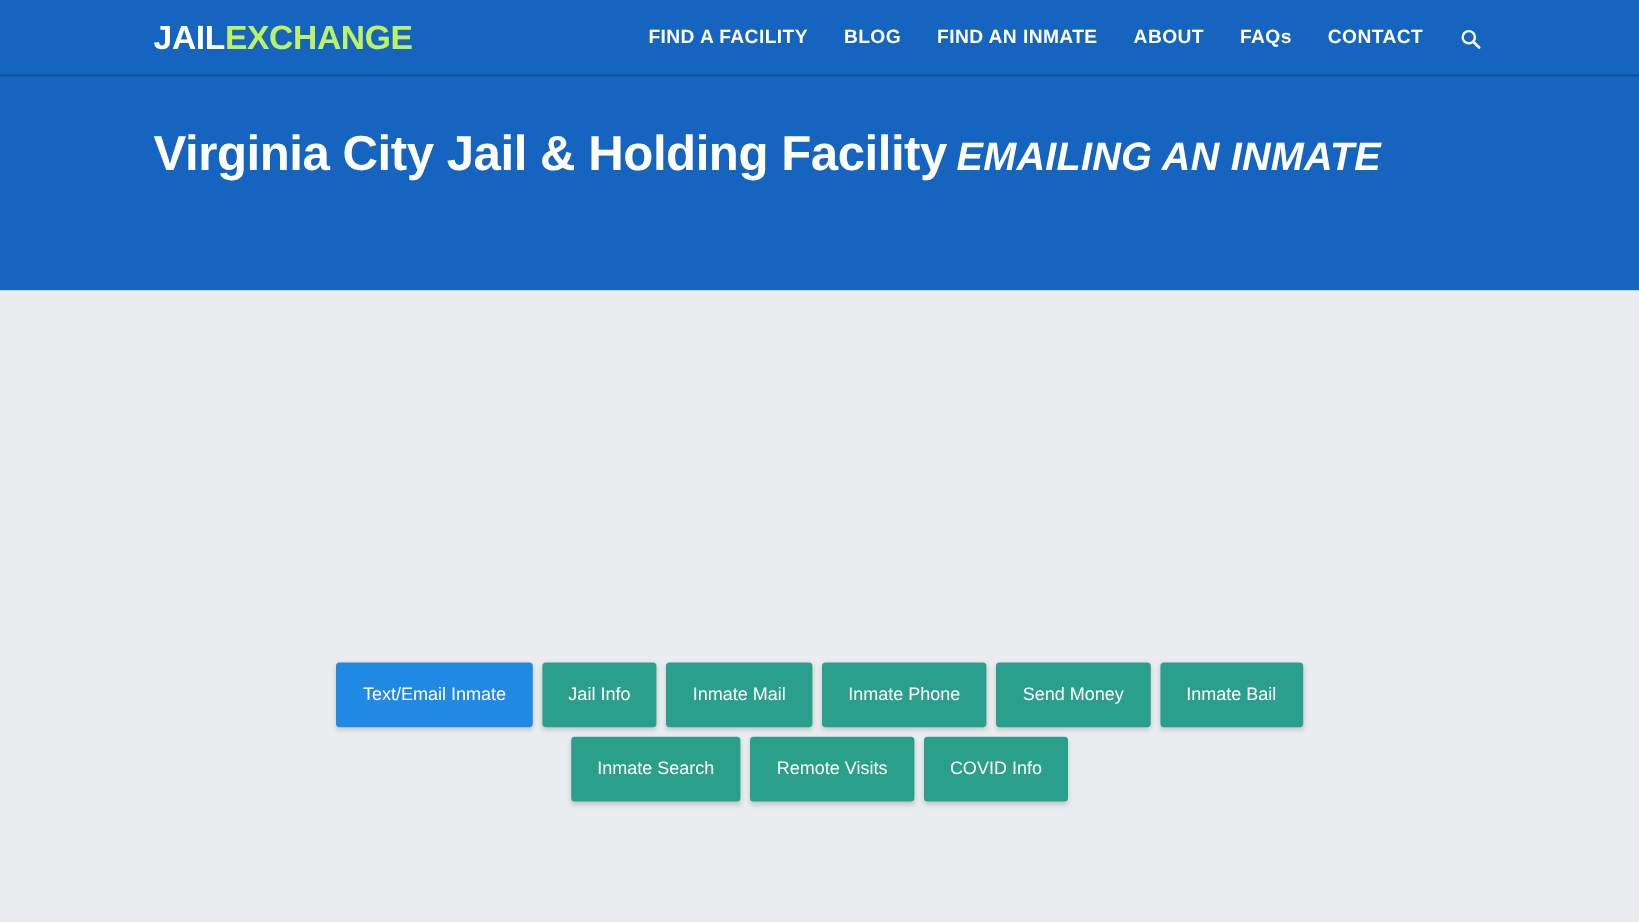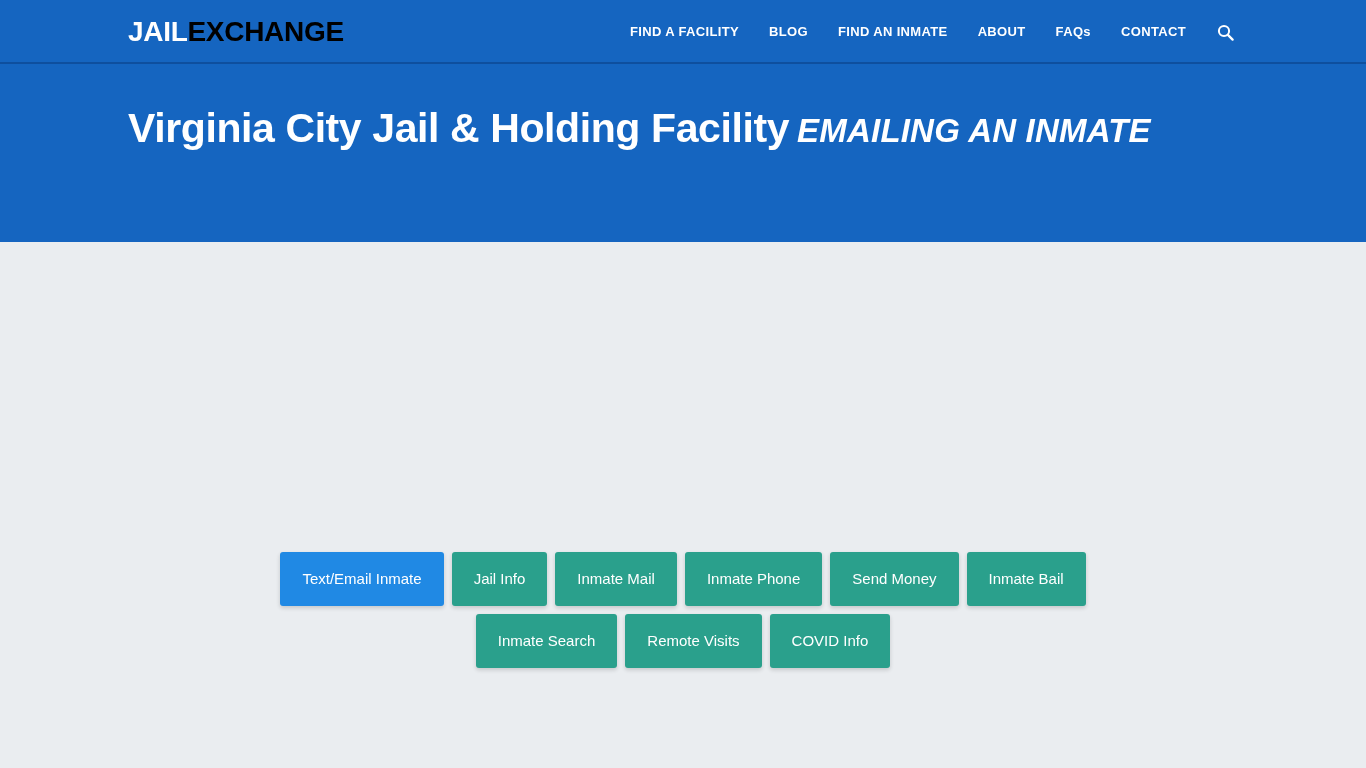--- a/index.html
+++ b/index.html
@@ -31,34 +31,34 @@
     left: 128px;
     top: 17px;
     font-size: 28px;
     font-weight: 700;
     letter-spacing: -0.3px;
     line-height: 30px;
     white-space: nowrap;
     user-select: none;
   }
   .logo .logo-a { color: #ffffff; margin-top: 25px; }
-  .logo .logo-b { color: #000000; margin-top: 27px; }
+  .logo .logo-b { color: #bef264; margin-top: 27px; }
 
   .mainmenu {
     position: absolute;
     right: 120px;
     top: 0;
     height: 64px;
     display: flex;
     align-items: center;
     gap: 0px;
   }
   .mainmenu a {
     color: #ffffff;
-    font-size: 13px;
+    font-size: 16px;
     font-weight: 600;
     letter-spacing: 0.35px;
     text-decoration: none;
     padding: 0 15px;
     line-height: 64px;
     white-space: nowrap;
     display: block;
   }
   .search-btn {
     display: flex;

